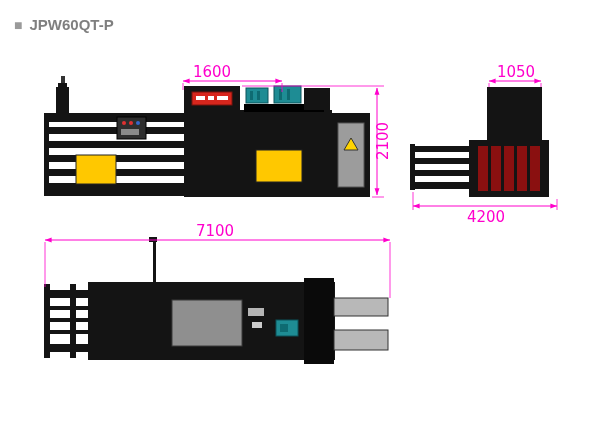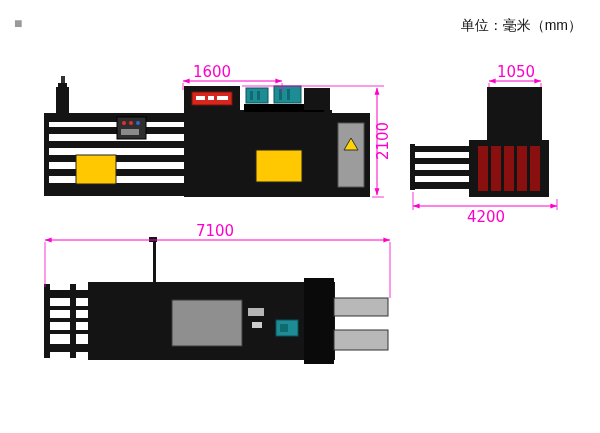--- a/index.html
+++ b/index.html
@@ -32,22 +32,22 @@
   .ext-line { stroke:#ff00cc; stroke-width:0.8; fill:none; }
 </style>
 </head>
 <body>
 
 <div class="page">
 
   <div class="header">
     <div class="title-wrap">
       <span class="bullet">■</span>
+      <span class="title-text">JPW60QT-P</span>
     </div>
-    <div class="unit">单位：毫米（mm）</div>
   </div>
 
   <svg class="drawing" width="600" height="383" viewBox="0 50 600 383" xmlns="http://www.w3.org/2000/svg">
 
     <defs>
       <marker id="dimArrow" viewBox="0 0 10 10" refX="9.5" refY="5" markerWidth="7" markerHeight="7" orient="auto-start-reverse">
         <path d="M0,1.5 L10,5 L0,8.5 z" fill="#ff00cc"></path>
       </marker>
     </defs>
 

